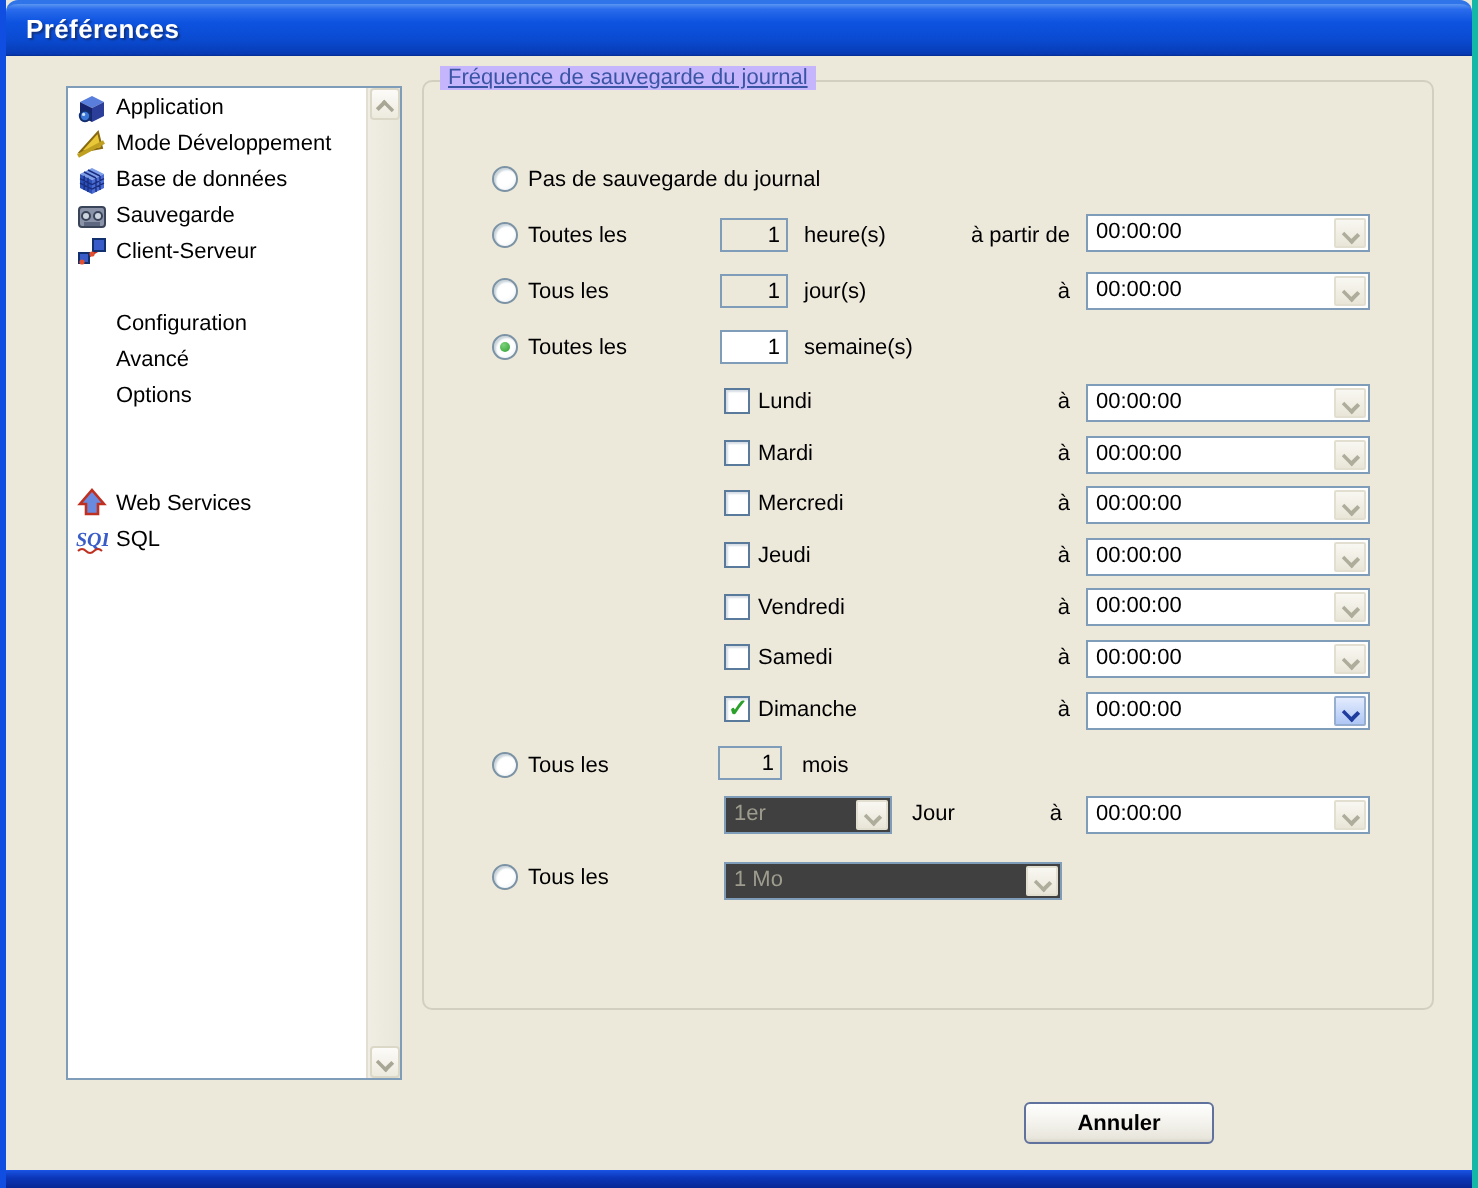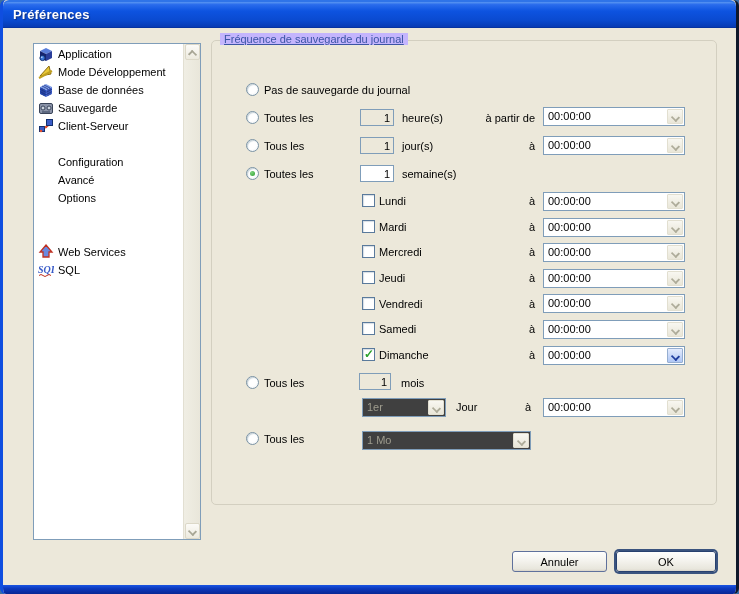--- a/index.html
+++ b/index.html
@@ -1,20 +1,20 @@
 <!DOCTYPE html>
 <html><head>
 <meta charset="utf-8">
 <style>
   * { margin:0; padding:0; box-sizing:border-box; }
   html,body { background:#3a6ea5; font-family:"Liberation Sans", sans-serif; }
   #win {
     position:relative; width:739px; height:594px; overflow:hidden;
     background:#ece8da;
-    border-left:3px solid #0f4ee0; border-right:3px solid #0f172a;border-radius:6px;
+    border-left:3px solid #0f4ee0; border-right:3px solid #14b8a6;
   }
   
   #titlebar {
     position:absolute; left:0; top:0; right:0; height:28px;
     background:linear-gradient(to bottom,#5a96f2 0%,#2a6cec 10%,#0d53e0 35%,#0a4ad0 70%,#073bb4 96%,#052c90 100%);
     border-top:2px solid #2f74e8; border-radius:6px 6px 0 0;
   }
   .titletext {
     position:absolute; left:10px; top:5px; color:#ffffff; font-weight:bold;
     font-size:13px; text-shadow:1px 1px 1px #12327e; letter-spacing:.2px;
@@ -107,21 +107,21 @@
   .chev {
     width:7px; height:7px; border-right:2px solid #a8a695; border-bottom:2px solid #a8a695;
     transform:rotate(45deg) scaleY(.85); display:block;
   }
   .chev.up { transform:rotate(-135deg) scaleY(.85); margin-top:6px !important; }
   
   .xpbtn {
     position:absolute; height:21px; font-size:11px;
     font-family:"Liberation Sans",sans-serif; color:#000;
     background:linear-gradient(to bottom,#fefefd 0%,#f4f3ee 45%,#e8e6dc 90%,#d8d4c8 100%);
-    border:1px solid #5f719c; border-radius:3px; cursor:default;
+    border:1px solid #5f719c; border-radius:3px; cursor:default;font-weight:bold;
   }
   .xpbtn.default { box-shadow:0 0 0 2px #3a537e; border-color:#27406e; }
 </style>
 </head>
 <body>
 
 <div id="win">
   <div id="titlebar">
     <span class="titletext">Préférences</span>
   </div>
@@ -337,16 +337,15 @@
   <span class="radio" style="left:243px;top:432px"></span>
   <span class="lbl" style="left:261px;top:433px">Tous les</span>
   <div class="combo dis" style="left:359px;top:431px;width:169px">
     <span class="cval">1 Mo</span>
     <span class="cbtn">
         <span class="chev"></span>
       </span>
   </div>
 
   <button class="xpbtn" style="left:509px;top:551px;width:95px">Annuler</button>
-  <button class="xpbtn default" style="left:613px;top:551px;width:100px">OK</button>
 
   <div id="bottomband"></div>
 </div>
 
 </body></html>

